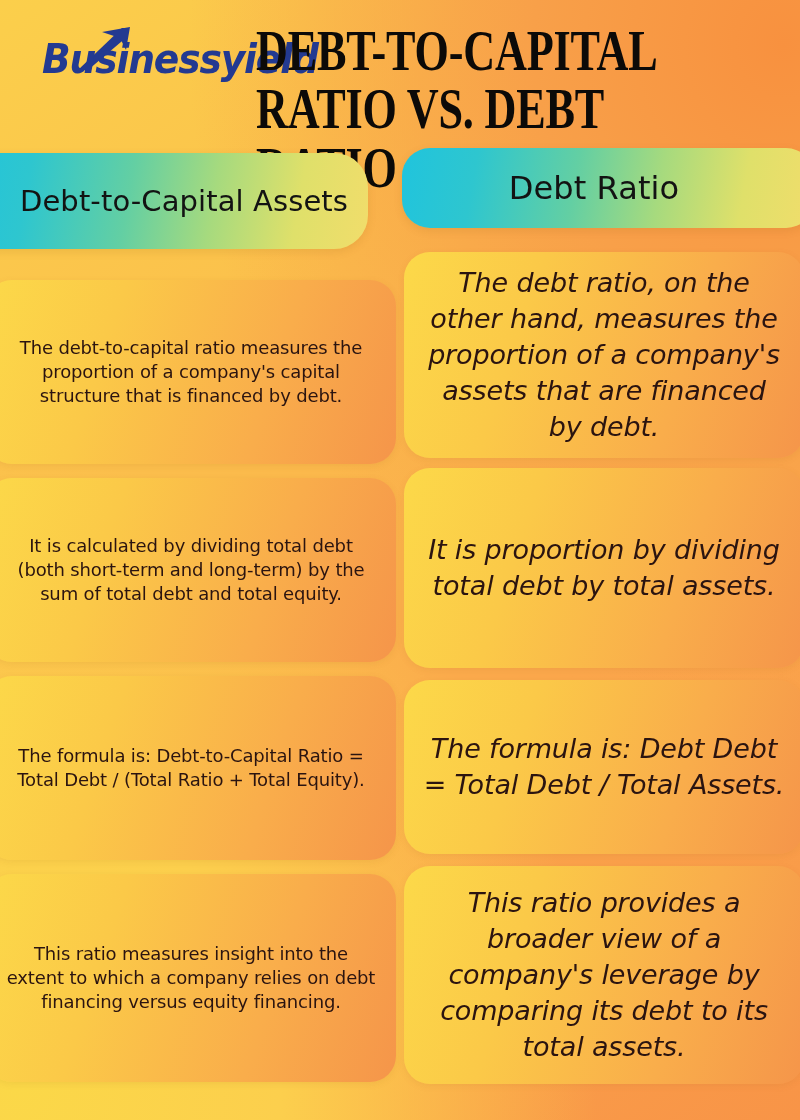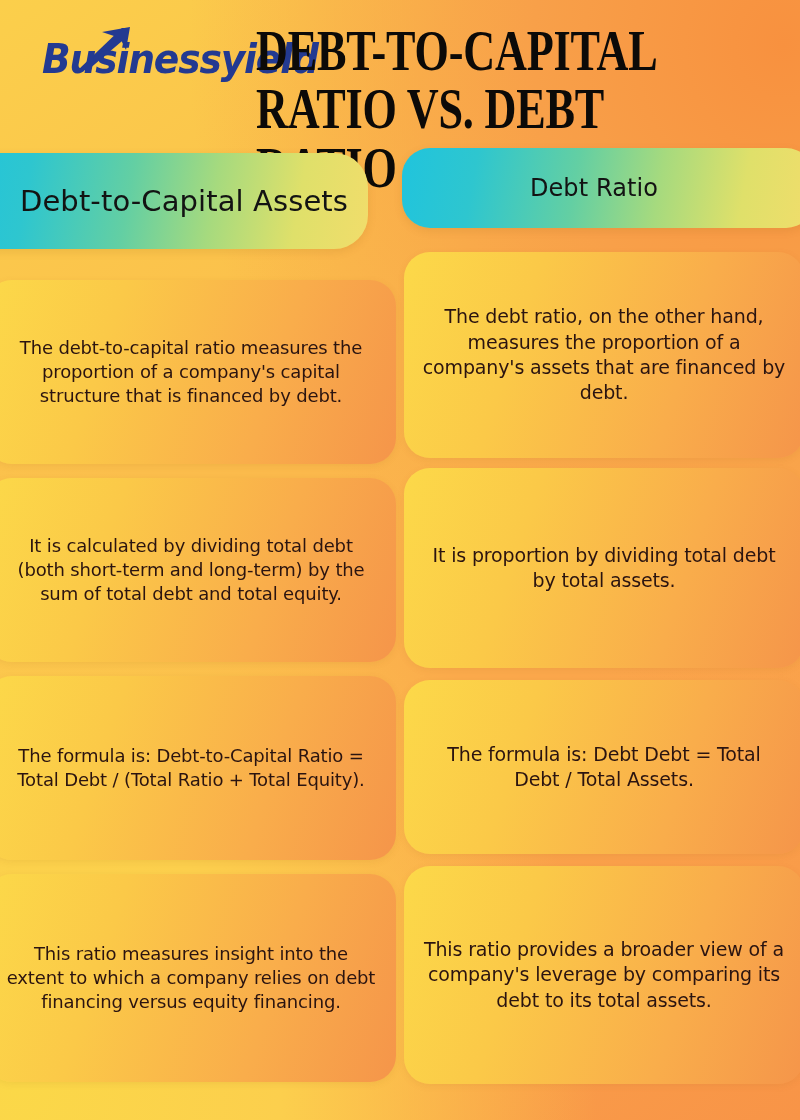--- a/index.html
+++ b/index.html
@@ -86,21 +86,21 @@
     justify-content:center;
     padding-right:28px;
   }
   .pill-label {
     font-size:29px;
     color:#131313;
     letter-spacing:0.1px;
     font-family:"DejaVu Sans", sans-serif;
     font-weight:400;
   }
-  .pill-right .pill-label { font-size:24px; }
+  .pill-right .pill-label { font-size:32px; }
 
   
   .col {
     position:absolute;
     top:262px;
     width:404px;
   }
   .col-left  { left:-14px;  width:410px; }
   .col-right { left:404px;  width:400px; }
 
@@ -118,21 +118,21 @@
   .card-right { left:0; width:400px; }
 
   .card p {
     font-family:"DejaVu Sans", sans-serif;
     font-size:18px;
     line-height:1.33;
     text-align:center;
     color:#2b1410;
     letter-spacing:-0.15px;
   }
-  .card-right p { font-size:19px; }
+  .card-right p { font-size:27px;font-style:italic; }
 
   
   .lc1 { top:18px;  height:184px; }
   .lc2 { top:216px; height:184px; }
   .lc3 { top:414px; height:184px; }
   .lc4 { top:612px; height:208px; }
 
   
   .rc1 { top:-10px; height:206px; }
   .rc2 { top:206px; height:200px; }

